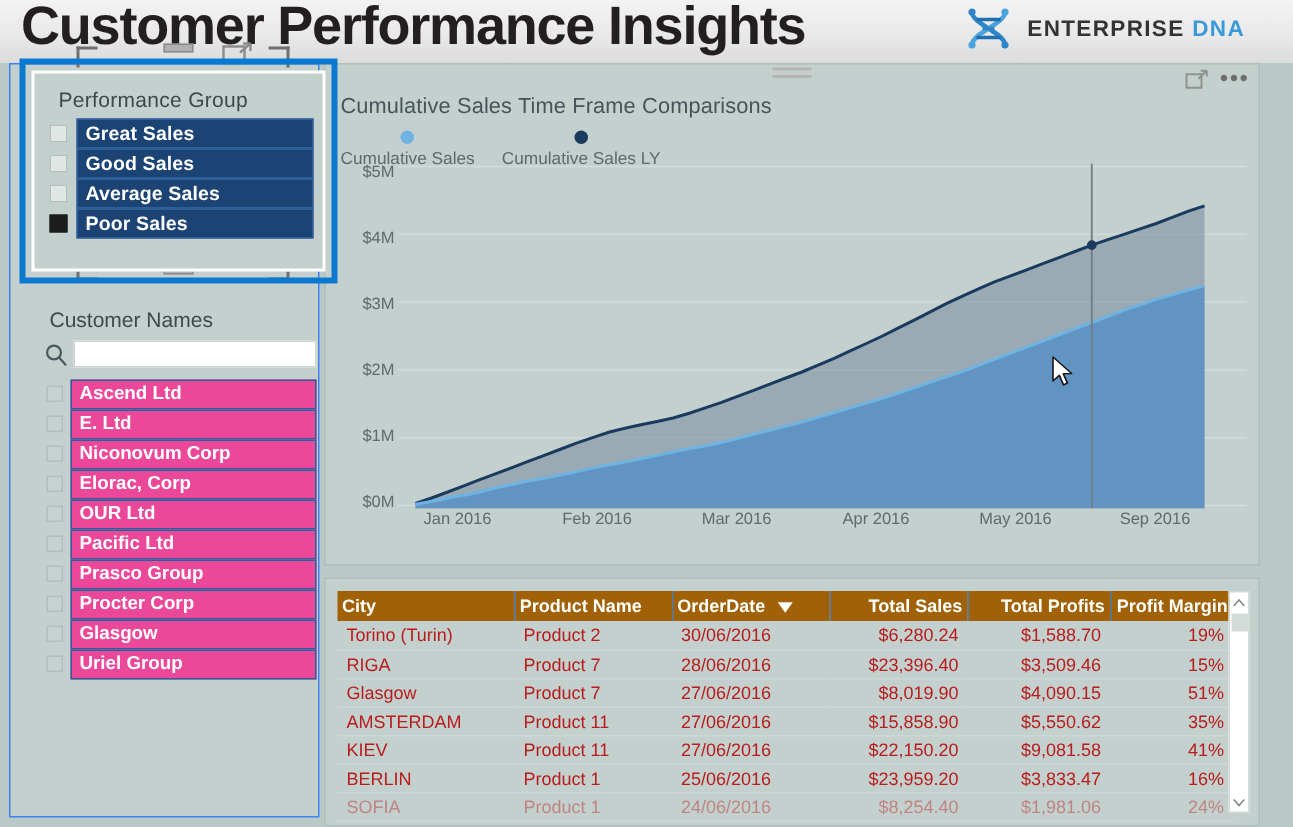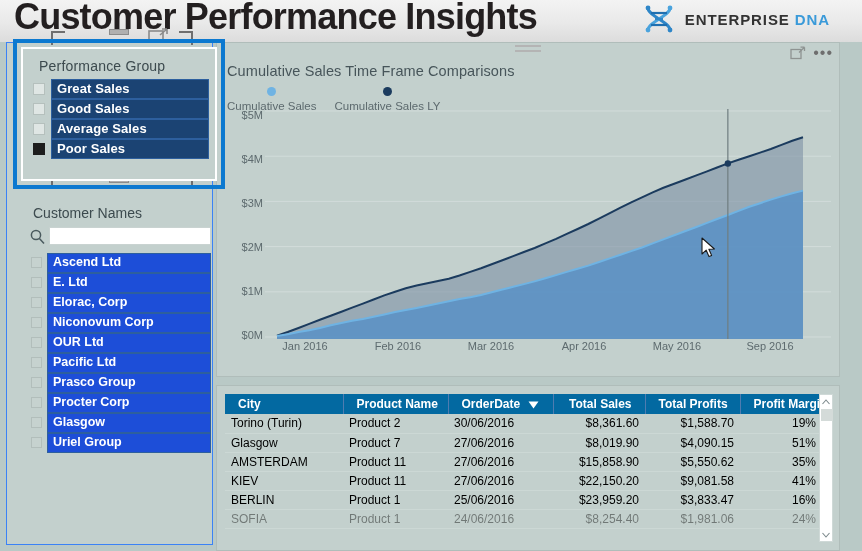--- a/index.html
+++ b/index.html
@@ -90,21 +90,21 @@
     margin-left: 3px; font-size: 11px; color: #444; padding: 0 4px;
     font-family: "Liberation Sans", sans-serif;
   }
   .cust-list { padding: 6px 6px 0 10px; }
   .cust-item { display: flex; align-items: center; height: 19px; margin-bottom: 1px; }
   .cust-chk {
     width: 11px; height: 11px; background: #c6d2cf; border: 1px solid #b2bebb;
     flex: 0 0 auto; margin-right: 5px;
   }
   .cust-label {
-    flex: 1; background: #1d4ed8; color: #ffffff; font-size: 12.5px; font-weight: bold;
+    flex: 1; background: #ec4899; color: #ffffff; font-size: 12.5px; font-weight: bold;
     padding: 1px 0 2px 5px; border: 1px solid #2d5f9e; line-height: 15px;
   }
 
   
   .chart-panel {
     position: absolute; left: 216px; top: 0px; width: 624px; height: 335px;
     background: #c3d0cd; border: 1px solid #b0bdba;
   }
   .panel-toolbar {
     position: absolute; right: 6px; top: 0px; height: 20px; display: flex;
@@ -136,27 +136,27 @@
 
   .cursor { position: absolute; left: 701px; top: 195px; width: 16px; height: 22px; z-index: 9; }
 
   
   .table-panel {
     position: absolute; left: 216px; top: 343px; width: 624px; height: 166px;
     background: #c3d0cd; border: 1px solid #b0bdba; overflow: hidden;
   }
   table.grid { border-collapse: collapse; width: 597px; margin: 8px 0 0 8px; table-layout: fixed; }
   table.grid th {
-    background: #0369a1; color: #ffffff; font-size: 12px; font-weight: bold;
-    text-align: left; padding: 3px 13px; border-right: 1px solid #4f7cb0;
+    background: #a16207; color: #ffffff; font-size: 12px; font-weight: bold;
+    text-align: left; padding: 3px 3px; border-right: 1px solid #4f7cb0;
     height: 19px; white-space: nowrap;
   }
   table.grid th.num { text-align: right; }
   table.grid td {
-    font-size: 12px; color: #000000; padding: 0 6px; height: 19px;
+    font-size: 12px; color: #b91c1c; padding: 0 6px; height: 19px;
     border-bottom: 1px solid #ccd8d5; white-space: nowrap; overflow: hidden;
   }
   table.grid td.num { text-align: right; }
   .sort-caret { display:inline-block; margin-left: 4px; vertical-align: middle; }
 
   .vscroll {
     position: absolute; right: 6px; top: 8px; width: 14px; height: 148px;
     background: #ffffff; border: 1px solid #cfd9d7;
   }
   .vs-arrow { width: 100%; height: 13px; display: flex; align-items: center; justify-content: center; }
@@ -243,25 +243,25 @@
           <div class="cust-item">
             <span class="cust-chk"></span>
             <span class="cust-label">Ascend Ltd</span>
           </div>
           <div class="cust-item">
             <span class="cust-chk"></span>
             <span class="cust-label">E. Ltd</span>
           </div>
           <div class="cust-item">
             <span class="cust-chk"></span>
+            <span class="cust-label">Niconovum Corp</span>
+          </div>
+          <div class="cust-item">
+            <span class="cust-chk"></span>
             <span class="cust-label">Elorac, Corp</span>
-          </div>
-          <div class="cust-item">
-            <span class="cust-chk"></span>
-            <span class="cust-label">Niconovum Corp</span>
           </div>
           <div class="cust-item">
             <span class="cust-chk"></span>
             <span class="cust-label">OUR Ltd</span>
           </div>
           <div class="cust-item">
             <span class="cust-chk"></span>
             <span class="cust-label">Pacific Ltd</span>
           </div>
           <div class="cust-item">
@@ -375,23 +375,31 @@
             <th class="num">Total Sales</th>
             <th class="num">Total Profits</th>
             <th class="num">Profit Margin</th>
           </tr>
         </thead>
         <tbody>
           <tr>
             <td>Torino (Turin)</td>
             <td>Product 2</td>
             <td>30/06/2016</td>
-            <td class="num">$8,361.60</td>
+            <td class="num">$6,280.24</td>
             <td class="num">$1,588.70</td>
             <td class="num">19%</td>
+          </tr>
+          <tr>
+            <td>RIGA</td>
+            <td>Product 7</td>
+            <td>28/06/2016</td>
+            <td class="num">$23,396.40</td>
+            <td class="num">$3,509.46</td>
+            <td class="num">15%</td>
           </tr>
           <tr>
             <td>Glasgow</td>
             <td>Product 7</td>
             <td>27/06/2016</td>
             <td class="num">$8,019.90</td>
             <td class="num">$4,090.15</td>
             <td class="num">51%</td>
           </tr>
           <tr>

